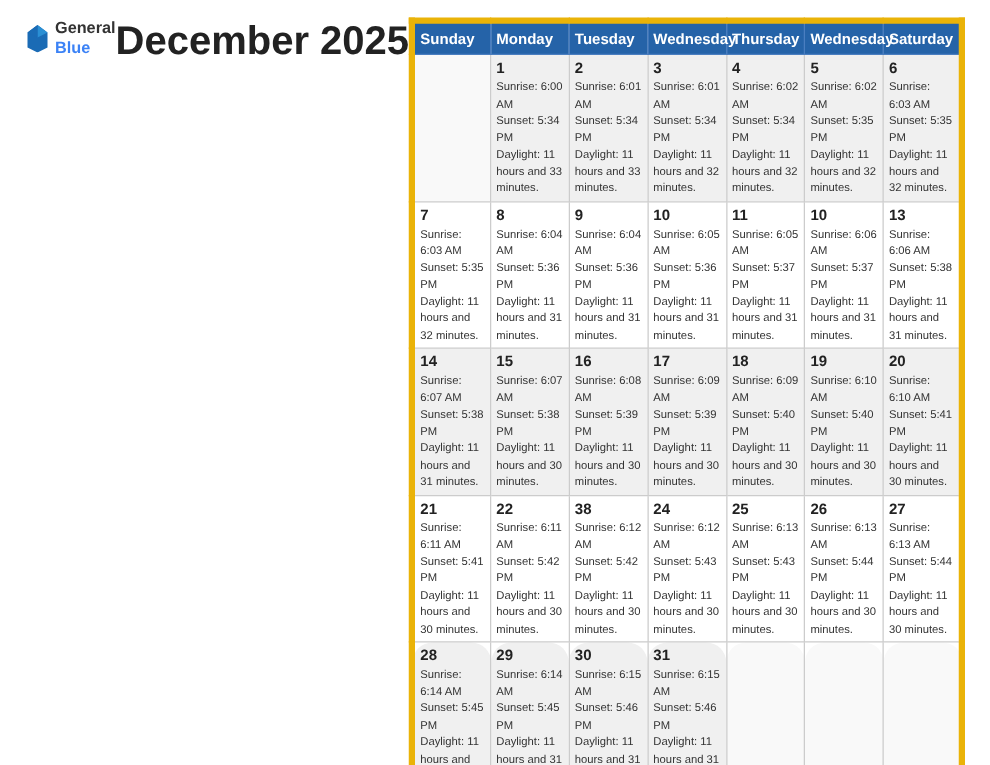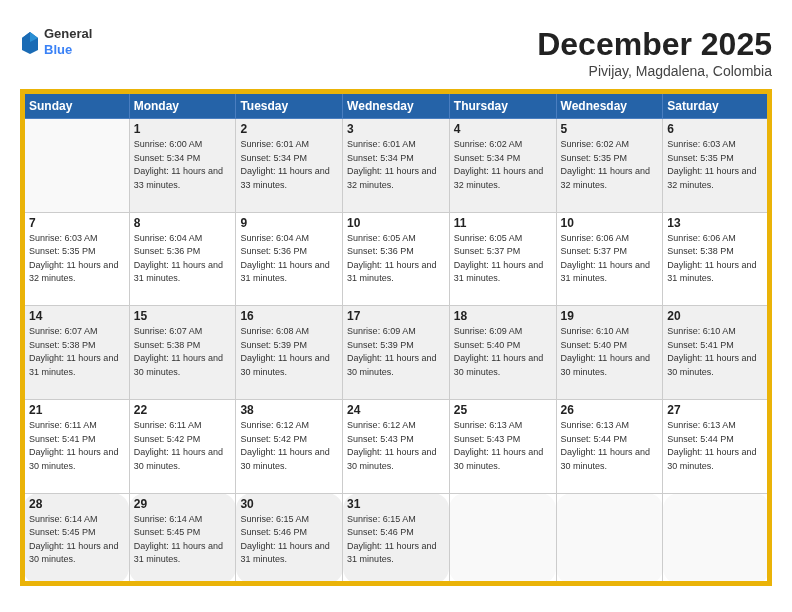--- a/index.html
+++ b/index.html
@@ -6,23 +6,22 @@
     body {
       width: 792px;
       height: 612px;
       font-family: Arial, sans-serif;
       background: #fff;
       overflow: hidden;
     }
     .page {
       width: 792px;
       height: 612px;
-      padding: 26px 20px;
+      padding: 14px 20px;
       display: flex;
-      flex-direction: column;
     }
     .header {
       display: flex;
       justify-content: space-between;
       align-items: flex-start;
       margin-bottom: 10px;
     }
     .logo {
       display: flex;
       align-items: center;
@@ -109,21 +108,20 @@
         <polygon points="10,2 18,8 10,12" fill="#2a8fd4"></polygon>
         <polygon points="10,2 2,8 10,12" fill="#1a6bb5"></polygon>
       </svg>
       <div class="logo-text">
         <span class="logo-general">General</span><br>
         <span class="logo-blue">Blue</span>
       </div>
     </div>
     <div class="title-area">
       <div class="month-title">December 2025</div>
-      <div class="subtitle">Pivijay, Magdalena, Colombia</div>
     </div>
   </div>
 
   <table class="calendar">
     <thead>
       <tr>
         <th>Sunday</th>
         <th>Monday</th>
         <th>Tuesday</th>
         <th>Wednesday</th>

